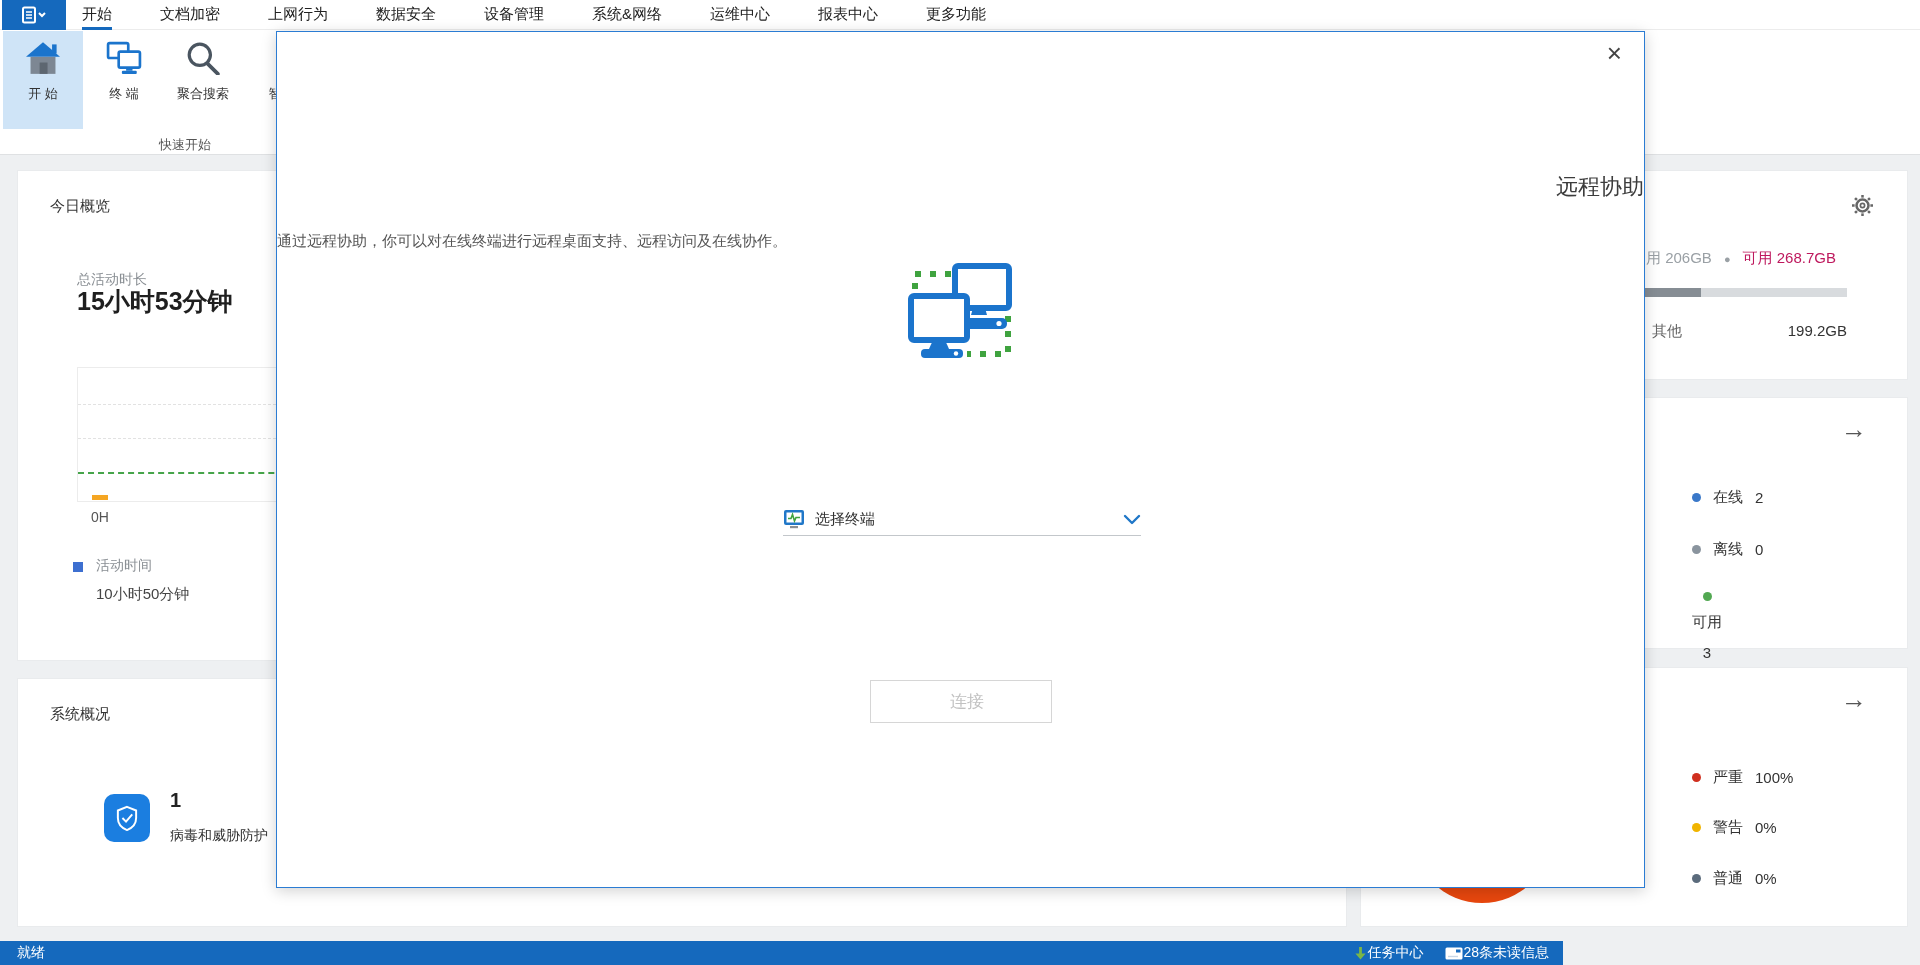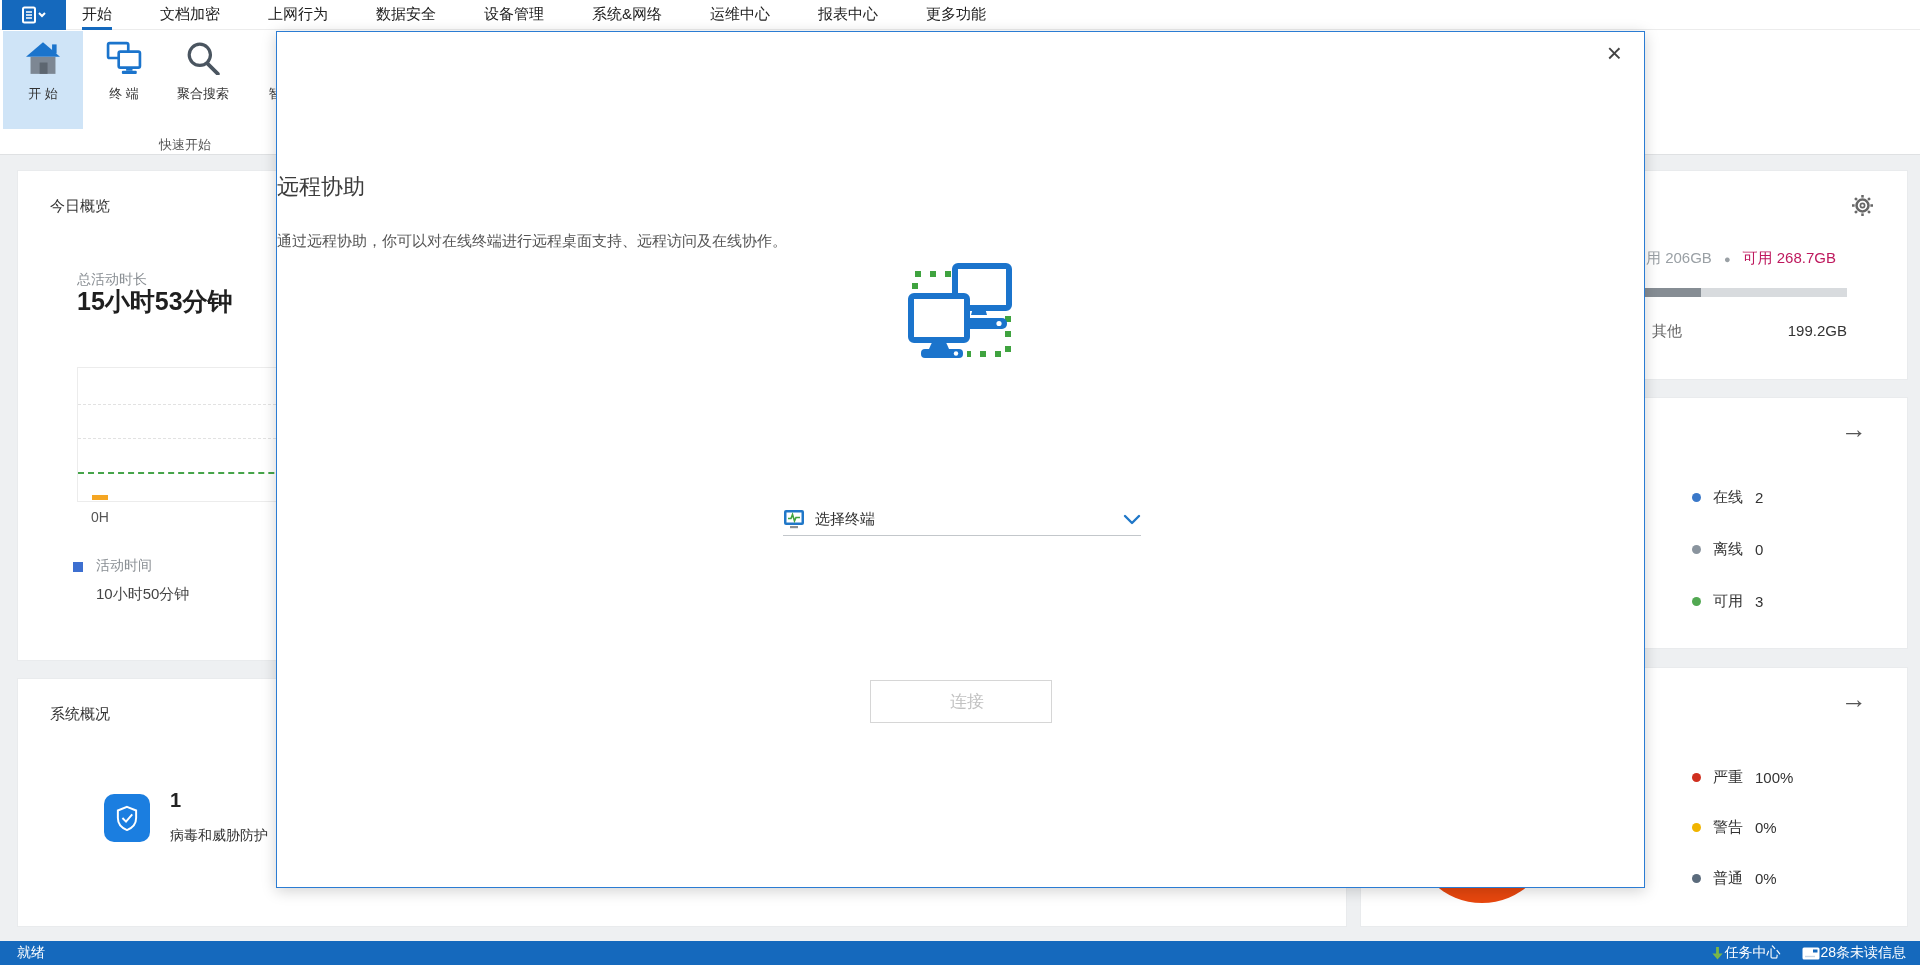--- a/index.html
+++ b/index.html
@@ -58,41 +58,41 @@
   .disk-bar-fill { position:absolute; left:0; top:0; height:9px; width:60%; background:#868d94; }
   .other-row { position:absolute; left:291px; top:151px; width:195px; display:flex; justify-content:space-between; font-size:15px; }
   .other-label { color:#666; } .other-value { color:#333; }
 
   
   .card-terminals { left:1360px; top:397px; width:548px; height:252px; }
   .card-risk { left:1360px; top:667px; width:548px; height:260px; }
   .arrow-btn { position:absolute; right:40px; top:18px; font-size:26px; color:#555; cursor:pointer; line-height:1; }
   .stat-row { position:absolute; left:331px; display:flex; align-items:center; gap:12px; font-size:15px; color:#333; }
   .dot { width:9px; height:9px; border-radius:50%; flex:0 0 auto; }
-  .card-terminals .stat-row.r1 { top:90px; } .card-terminals .stat-row.r2 { top:142px; } .card-terminals .stat-row.r3 { top:194px; }
+  .card-terminals .stat-row.r1 { top:90px; } .card-terminals .stat-row.r2 { top:142px; } .card-terminals .stat-row.r3 { top:194px;flex-direction:column; }
   .card-risk .stat-row.r1 { top:100px; } .card-risk .stat-row.r2 { top:150px; } .card-risk .stat-row.r3 { top:201px; }
   .dot-online { background:#3a78c9; } .dot-offline { background:#8a949e; } .dot-avail { background:#52a852; }
   .dot-critical { background:#d02f1f; } .dot-warning { background:#f0b400; } .dot-normal { background:#5b6b7c; }
   .risk-pie { position:absolute; left:51px; top:95px; width:140px; height:140px; border-radius:50%; background:#e8470e; }
 
   
   .modal { position:absolute; left:276px; top:31px; width:1369px; height:857px; background:#fff; border:1px solid #2b7cd3; box-shadow:0 3px 14px rgba(0,0,0,.18); z-index:20; }
   .modal-close { position:absolute; right:22px; top:6px; font-size:26px; color:#444; cursor:pointer; font-weight:300; }
-  .modal-title { position:absolute; left:0; right:0; top:140px; text-align:left; font-size:22px; color:#3c3c3c; }
+  .modal-title { position:absolute; left:0; right:0; top:140px; text-align:right; font-size:22px; color:#3c3c3c; }
   .modal-subtitle { position:absolute; left:0; right:0; top:200px; text-align:left; font-size:15px; color:#555; }
   .remote-icon-wrap { position:absolute; left:50%; top:230px; transform:translateX(-50%); }
   .dd { position:absolute; left:506px; width:358px; display:flex; align-items:center; gap:10px; cursor:pointer; background:#fff; }
   .dd1 { top:403px; height:36px; border-bottom:2px solid #205e93; }
   .dd2 { top:471px; height:33px; border-bottom:1px solid #c3c7cb; }
   .dd-label { font-size:15px; color:#333; }
   .dd-chevron { margin-left:auto; }
   .connect-btn { position:absolute; left:593px; top:648px; width:182px; height:43px; background:#fff; border:1px solid #d6d6d6; color:#c2c2c2; font-size:17px; display:flex; align-items:center; justify-content:center; cursor:default;padding-left:12px; }
 
   
-  .statusbar { position:absolute; left:0; bottom:0; width:1920px; height:24px; background:#1569bd; color:#fff; font-size:14px; display:flex; align-items:center; z-index:30; }
+  .statusbar { position:absolute; left:0; bottom:0; width:1563px; height:24px; background:#1569bd; color:#fff; font-size:14px; display:flex; align-items:center; z-index:30; }
   .status-ready { margin-left:17px; }
   .status-right { margin-left:auto; margin-right:14px; display:flex; align-items:center; gap:8px; }
   .status-item { display:flex; align-items:center; gap:0; cursor:pointer; }
   .status-item + .status-item { margin-left:14px; }
 </style>
 </head>
 <body>
 
 <div class="stage">
 

